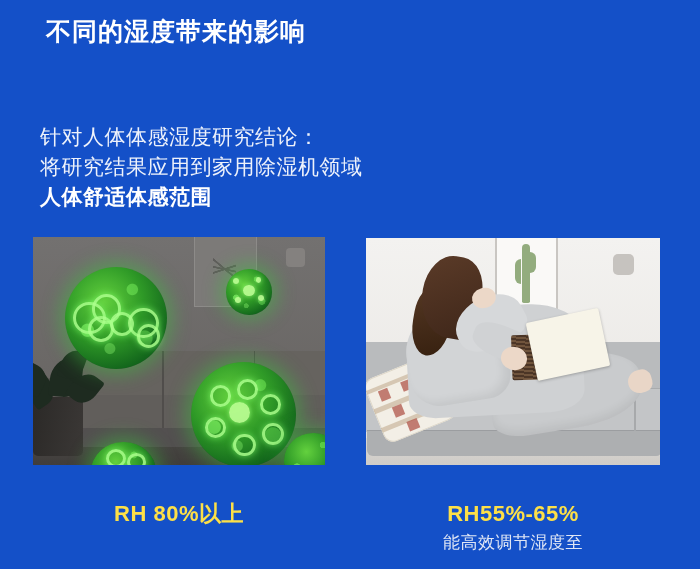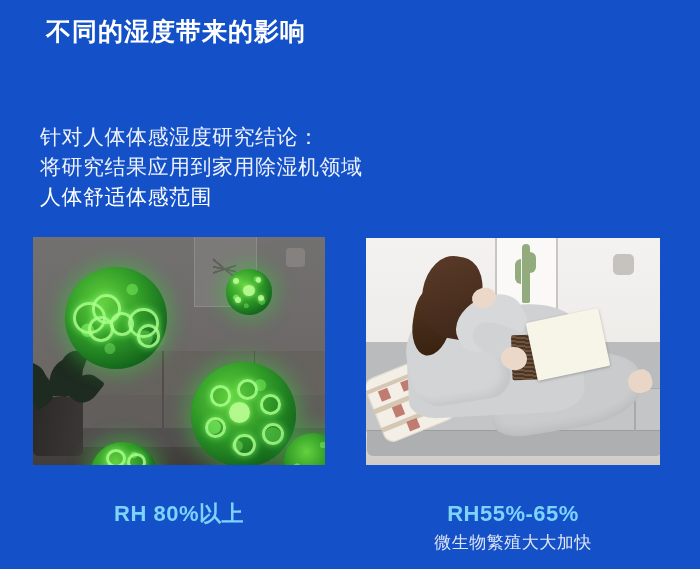--- a/index.html
+++ b/index.html
@@ -16,21 +16,21 @@
   .title{
     position:absolute;left:46px;top:16px;
     font-size:25px;font-weight:bold;color:#ffffff;
     letter-spacing:1px;line-height:1.25;white-space:nowrap;
   }
   .body-block{position:absolute;left:40px;top:78px;width:430px;margin-top:44px;}
   .body-line{
     font-size:21px;color:#eef2fb;line-height:30px;
     white-space:nowrap;letter-spacing:.5px;font-weight:400;
   }
-  .body-line.bold{font-weight:normal;color:#ffffff;}
+  .body-line.bold{font-weight:bold;color:#ffffff;}
   .body-line .strong{font-weight:bold;color:#ffffff;letter-spacing:0;}
 
   
   .photo{
     position:absolute;overflow:hidden;background:#4a4a4a;
   }
   .photo-left{left:33px;top:237px;width:292px;height:228px;}
   .photo-right{left:366px;top:238px;width:294px;height:227px;}
 
   
@@ -106,21 +106,21 @@
     border-radius:40% 30% 52% 50%;transform:rotate(10deg);}
   .book{position:absolute;left:56%;top:34%;width:25%;height:26%;transform:rotate(-12deg);}
   .book .pg{position:absolute;inset:0;background:#f7f4e8;border-radius:2px;box-shadow:0 1px 3px rgba(0,0,0,.25);}
   .book .sp{position:absolute;left:-28%;top:18%;width:40%;height:76%;background:repeating-linear-gradient(8deg,#4b3526 0 2px,#70543c 2px 4px);
     border-radius:2px;transform:rotate(10deg);}
 
   
   .cap{position:absolute;text-align:center;}
   .cap-left{left:33px;top:500px;width:292px;}
   .cap-right{left:366px;top:500px;width:294px;}
-  .cap .main{font-size:22px;font-weight:bold;color:#7dd3fc;letter-spacing:.5px;line-height:28px;}
+  .cap .main{font-size:22px;font-weight:bold;color:#fde047;letter-spacing:.5px;line-height:28px;}
   .cap .sub{font-size:17px;color:#dfe6f5;letter-spacing:.5px;line-height:26px;margin-top:2px;}
 </style>
 </head>
 <body>
 
 <div class="page">
 
   <div class="title">不同的湿度带来的影响</div>
 
   <div class="body-block">
@@ -244,16 +244,16 @@
       <div class="hand"></div>
     </div>
   </div>
 
   <div class="cap cap-left">
     <div class="main">RH 80%以上</div>
   </div>
 
   <div class="cap cap-right">
     <div class="main">RH55%-65%</div>
-    <div class="sub">微生物繁殖大大加快</div>
+    <div class="sub">能高效调节湿度至</div>
   </div>
 
 </div>
 
 </body></html>

